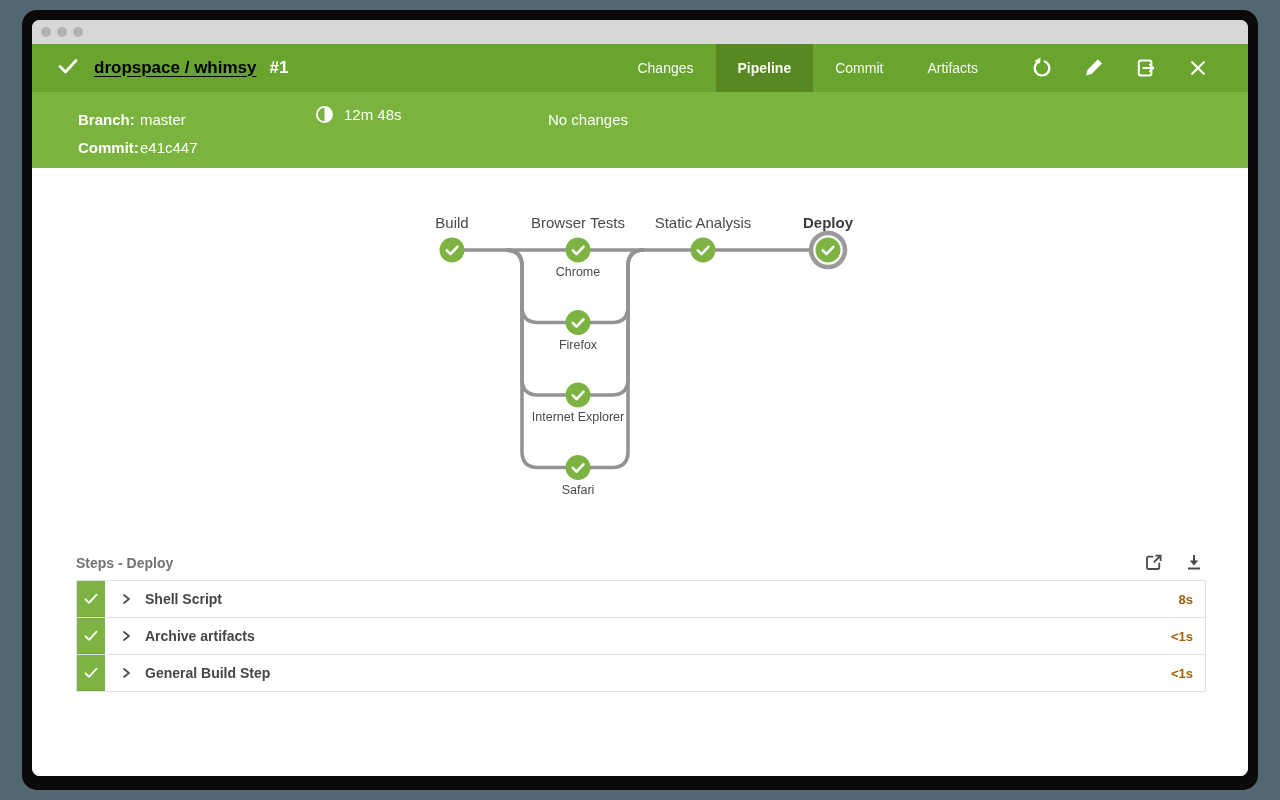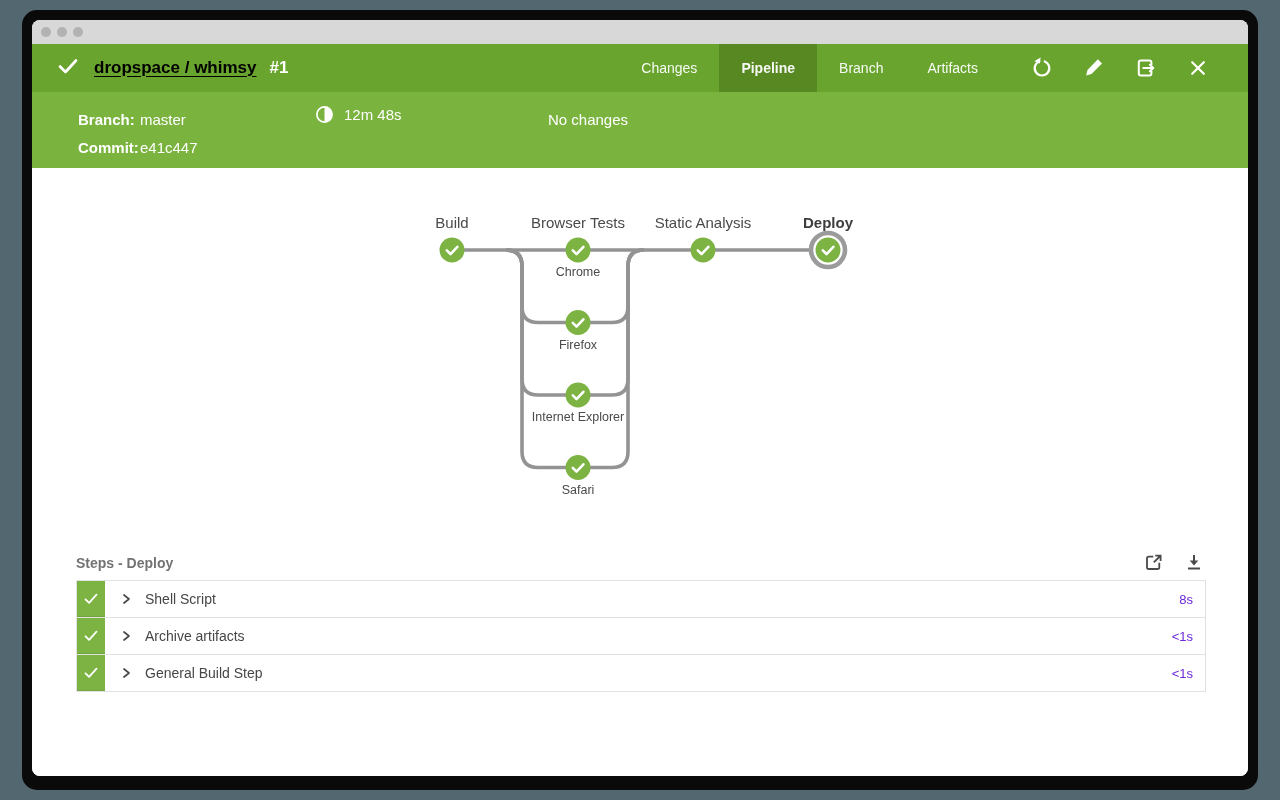--- a/index.html
+++ b/index.html
@@ -46,26 +46,26 @@
   .node-check{stroke:#fff;stroke-width:2.6;fill:none;stroke-linecap:round;stroke-linejoin:round;}
   .ring{fill:#fff;stroke:var(--ring-gray,#9b9b9b);stroke-width:4.6;}
   .stage-label{font-size:15px;fill:#4a4a4a;text-anchor:middle;}
   .stage-label.sel{font-weight:700;fill:#3d3d3d;}
   .par-label{font-size:12.5px;fill:#4a4a4a;text-anchor:middle;}
   
   .steps{position:absolute;left:44px;right:42px;top:382px;}
   .steps-head{display:flex;align-items:center;height:26px;margin-bottom:4px;}
   .steps-title{font-size:14px;font-weight:700;color:#737373;flex:1;}
   .steps-actions{display:flex;align-items:center;gap:17px;}
-  .steps-rows{border:1px solid #e2e2e2;border-bottom:none;}
+  .steps-rows{border:1px solid #e2e2e2;border-bottom:none;font-weight:bold;}
   .step-row{display:flex;align-items:center;height:36px;background:#fff;border-bottom:1px solid #e2e2e2;cursor:pointer;}
   .step-status{width:28px;height:36px;background:var(--node-green,#7cb342);display:flex;align-items:center;justify-content:center;box-shadow:inset 0 -1px 0 rgba(0,0,0,.07);}
   .step-chevron{margin-left:16px;display:flex;}
   .step-name{margin-left:13px;font-size:14px;color:#464646;flex:1;}
-  .step-duration{font-size:13px;color:#6d28d9;padding-right:12px;}
+  .step-duration{font-size:13px;color:#a16207;padding-right:12px;}
 </style>
 </head>
 <body>
 
 <div class="window-frame">
   <div class="window">
 
     <div class="titlebar">
       <div class="dot"></div>
       <div class="dot"></div>
@@ -78,21 +78,21 @@
           <svg width="26" height="26" viewBox="0 0 26 26">
               <path d="M5 13.5 L10.5 19 L21 7.5" stroke="#fff" stroke-width="2.7" fill="none" stroke-linecap="round" stroke-linejoin="round"></path>
             </svg>
         </span>
         <span class="title-link">dropspace / whimsy</span>
         <span class="run-number">#1</span>
       </div>
       <div class="tabs">
           <div class="tab">Changes</div>
           <div class="tab active">Pipeline</div>
-          <div class="tab">Branch</div>
+          <div class="tab">Commit</div>
           <div class="tab">Artifacts</div>
         </div>
       <div class="actions">
         <span class="icon-btn">
           <svg width="24" height="24" viewBox="0 0 24 24">
             <path d="M14.7 5.4 A7.3 7.3 0 1 1 9.3 5.4" stroke="#fff" stroke-width="2.2" fill="none" stroke-linecap="round"></path>
             <path d="M10.6 1.5 L9.9 7.4 L4.3 5.2 Z" fill="#fff"></path>
           </svg>
         </span>
         <span class="icon-btn">

